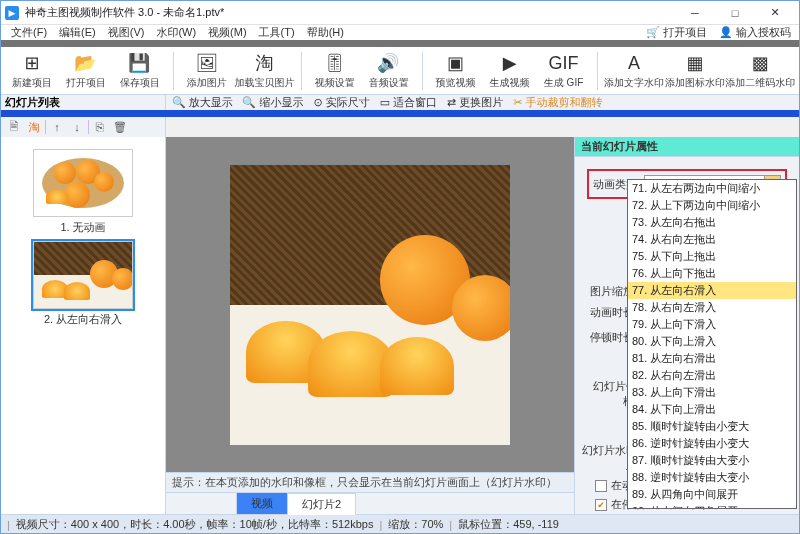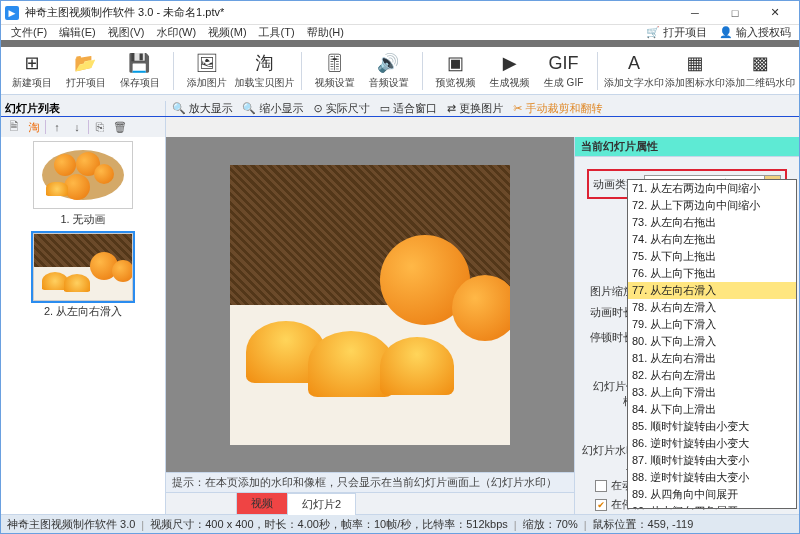--- a/index.html
+++ b/index.html
@@ -11,42 +11,42 @@
 .winbtn{width:40px;height:22px;display:flex;align-items:center;justify-content:center;color:#333}
 .menubar{height:22px;background:#fff;display:flex;align-items:center;padding:0 4px;border-bottom:7px solid #737373}
 .menuitem{padding:2px 6px;color:#333}
 .menubar .right{margin-left:auto;display:flex;gap:4px}
 .rightlink{display:flex;align-items:center;gap:3px;color:#333;padding:0 4px}
 .toolbar{height:48px;background:#fff;display:flex;align-items:center;padding:2px 10px;gap:12px;border-bottom:1px solid #c7d6e9}
 .tbtn{display:flex;flex-direction:column;align-items:center;gap:1px;color:#444;min-width:42px}
 .tbtn .ic{width:24px;height:24px;display:flex;align-items:center;justify-content:center;font-size:18px;color:#333}
 .tbtn .lbl{font-size:10px;white-space:nowrap}
 .tsep{width:1px;height:38px;background:#d0d8e4}
-.toptoolbar2{height:22px;background:#eef1f5;display:flex;align-items:flex-end;border-bottom:1px solid #1d4ed8}
+.toptoolbar2{height:22px;background:#eef1f5;display:flex;align-items:flex-end;border-bottom:7px solid #1d4ed8}
 .toptoolbar2 .left{width:165px;display:flex;align-items:center;padding:0 4px;gap:4px;border-right:1px solid #c7d6e9}
 .smbtn{width:18px;height:18px;display:flex;align-items:center;justify-content:center;color:#555;border:1px solid transparent}
 .toptoolbar2 .mid{flex:1;display:flex;align-items:center;padding:0 6px;gap:10px}
 .zbtn{display:flex;align-items:center;gap:3px;color:#333}
 .zbtn.or{color:#e08a2a}
 .mainrow{display:flex;height:397px}
 .sidebar{width:165px;background:#fff;border-right:1px solid #c7d6e9;display:flex;flex-direction:column;overflow:hidden}
-.thumbs{padding:4px;display:flex;flex-direction:column;gap:6px;align-items:center}
+.thumbs{padding:12px;display:flex;flex-direction:column;gap:6px;align-items:center}
 .thumb{width:120px;display:flex;flex-direction:column;align-items:center;gap:3px}
 .thumb .imgbox{width:100px;height:68px;border:1px solid #ccc;background:#f5e8d5;position:relative;overflow:hidden}
 .thumb.sel .imgbox{outline:2px solid #2a8cef}
 .thumb .cap{color:#333}
 .or1{position:absolute;border-radius:50%;background:radial-gradient(circle at 35% 35%,#ffb847,#e8750a)}
 .center{flex:1;background:#888;position:relative;display:flex;flex-direction:column}
 .canvaswrap{flex:1;background:#888;position:relative;overflow:hidden}
 .canvas{position:absolute;left:50%;top:50%;transform:translate(-50%,-50%);width:280px;height:280px;background:#fff;overflow:hidden}
 .basket{position:absolute;top:0;left:0;right:0;height:55%;background:repeating-linear-gradient(45deg,#6b4a2a,#6b4a2a 3px,#533719 3px,#533719 6px)}
 .plate{position:absolute;bottom:0;left:0;right:0;height:50%;background:#f5f0e6}
 .hintbar{height:20px;background:#e8eef6;border-top:1px solid #c7d6e9;display:flex;align-items:center;padding:0 6px;color:#444}
 .tabbar{height:22px;background:#eef1f5;border-top:1px solid #c7d6e9;display:flex;align-items:flex-end;padding-left:70px}
-.tab{padding:3px 14px;border:1px solid #c7d6e9;border-bottom:none;background:#ef4444;margin-right:-1px;color:#333}
+.tab{padding:3px 14px;border:1px solid #c7d6e9;border-bottom:none;background:#3b82f6;margin-right:-1px;color:#333}
 .tab.sel{background:#fff;position:relative;top:1px}
 .rightpane{width:225px;background:#eef1f5;border-left:1px solid #c7d6e9;display:flex;flex-direction:column}
 .rphdr{height:22px;background:#5eead4;border-bottom:1px solid #c7d6e9;padding:2px 6px;color:#333;font-weight:bold}
 .propbox{border:2px solid #d23;margin:12px;padding:4px;display:flex;align-items:center;gap:4px;background:#eef1f5}
 .propbox .plbl{color:#333}
 .combo{flex:1;height:18px;border:1px solid #999;background:#fff;display:flex;align-items:center;padding:0 3px;position:relative}
 .combo .carr{position:absolute;right:0;top:0;width:16px;height:16px;background:#f0d080;border-left:1px solid #999;display:flex;align-items:center;justify-content:center}
 .dropdown{position:absolute;right:2px;top:42px;width:170px;max-height:330px;background:#fff;border:1px solid #666;overflow-y:auto;z-index:50}
 .ddi{padding:1px 4px;color:#222;white-space:nowrap;font-size:11px}
 .ddi.hl{background:#ffe680}
@@ -291,20 +291,19 @@
         <span>在动画过程中显示水印</span>
       </div>
     <div class="chk">
         <div class="chkbox on">✔</div>
         <span>在停顿过程中显示水印</span>
       </div>
   </div>
 </div>
 
 <div class="statusbar">
-  <span>神奇主图视频制作软件 3.0</span>
   <span class="sep">|</span>
   <span>视频尺寸：400 x 400，时长：4.00秒，帧率：10帧/秒，比特率：512kbps</span>
   <span class="sep">|</span>
   <span>缩放：70%</span>
   <span class="sep">|</span>
   <span>鼠标位置：459, -119</span>
 </div>
 
 </body></html>

